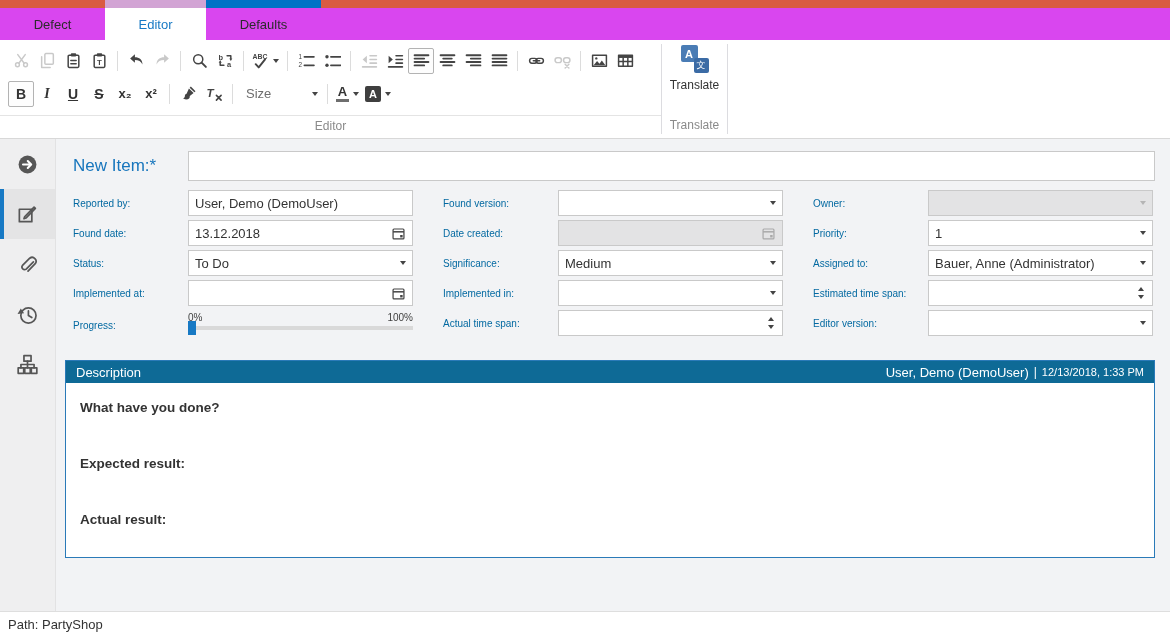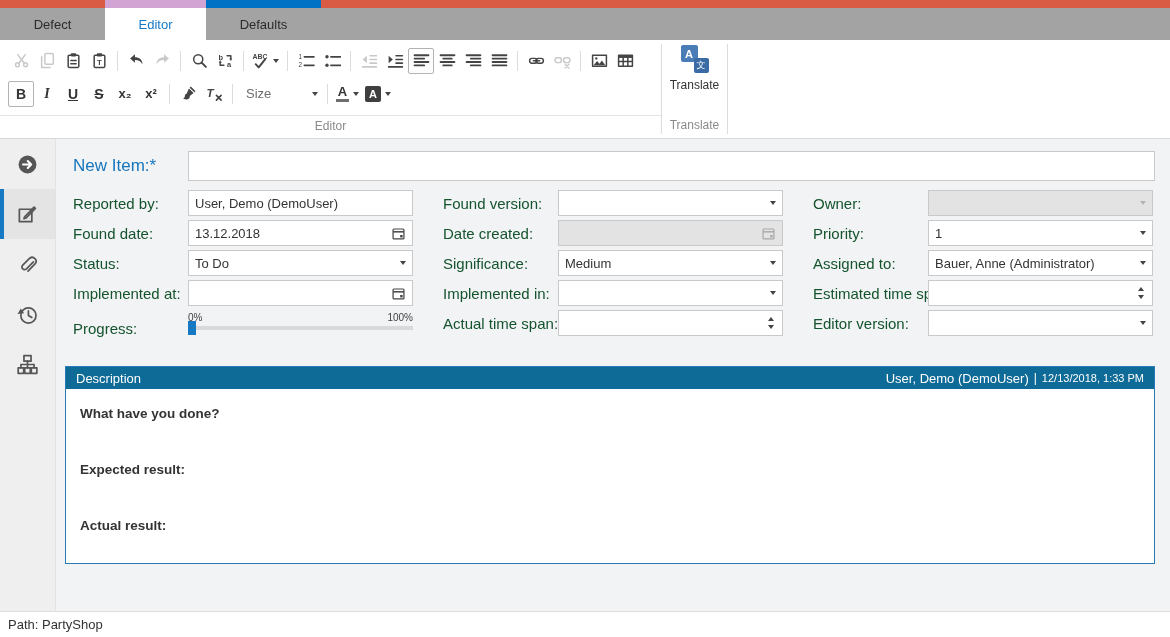--- a/index.html
+++ b/index.html
@@ -11,21 +11,21 @@
   }
 
   
   .stripe { height:8px; display:flex; }
   .stripe .seg-defect   { width:105px; background:#d95b43; }
   .stripe .seg-editor   { width:101px; background:#d2a4d4; }
   .stripe .seg-defaults { width:115px; background:#0072c6; }
   .stripe .seg-rest     { flex:1; background:#d95b43; }
 
   
-  .tabbar { height:32px; background:#a3a3a3; display:flex; }
+  .tabbar { height:32px; background:#d946ef; display:flex; }
   .tab { width:105px; display:flex; align-items:center; justify-content:center;
          font-size:13px; color:#2b2b2b; cursor:default; }
   .tab.t-editor { width:101px; }
   .tab.t-defaults { width:115px; }
   .tab.active { background:#ffffff; color:#1779c4; }
 
   
   .ribbon { height:99px; background:#fff; border-bottom:1px solid #d8d8d8; display:flex; }
   .grp-editor { width:661px; display:flex; flex-direction:column; }
   .grp-rows { padding:4px 6px 0 8px; }
@@ -82,21 +82,21 @@
 
   .content { flex:1; padding:12px 15px 0 17px; }
   .title-row { display:flex; align-items:center; height:30px; margin-bottom:9px; }
   .title-label { width:115px; color:#1876bd; font-size:17px; flex:none; }
   .title-input { flex:1; height:30px; border:1px solid #c9c9c9; background:#fff; font-size:13px;
                  padding:0 8px; outline:none; font-family:inherit; }
 
   .form { display:flex; gap:30px; }
   .fcol { width:340px; flex:none; }
   .frow { display:flex; align-items:center; height:26px; margin-bottom:4px; }
-  .flabel { width:115px; flex:none; font-size:15px; color:#14532d; white-space:nowrap; }
+  .flabel { width:115px; flex:none; font-size:10px; color:#0369a1; white-space:nowrap; }
   .ctl { flex:1; height:26px; border:1px solid #c9c9c9; background:#fff; display:flex;
          align-items:center; padding:0 6px; position:relative; }
   .ctl input { flex:1; border:none; outline:none; background:transparent; font-size:13px;
                color:#333; font-family:inherit; padding:0; min-width:0; }
   .ctl .ctl-val { flex:1; font-size:13px; color:#333; white-space:nowrap; overflow:hidden; }
   .ctl.disabled { background:#e3e3e4; }
   .cal { width:15px; height:15px; color:#444; flex:none; cursor:pointer; }
   .cal svg { width:15px; height:15px; stroke:currentColor; fill:none; stroke-width:1.3; }
   .cal .cfl { fill:currentColor; stroke:none; }
   .disabled .cal { color:#a9a9a9; }
@@ -105,21 +105,21 @@
   .spin .dn { width:0;height:0;border-left:3.5px solid transparent;border-right:3.5px solid transparent;border-top:4.5px solid #444; }
 
   .progress-row { height:34px; align-items:flex-start; padding-top:2px; }
   .progress-row .flabel { padding-top:8px; }
   .slider { flex:1; }
   .slider-labels { display:flex; justify-content:space-between; font-size:10px; color:#3f3f3f; height:13px; }
   .slider-track { height:4px; background:#d9d9d9; position:relative; margin-top:1px; }
   .slider-handle { position:absolute; left:0; top:-5px; width:8px; height:14px; background:#1779c4; cursor:pointer; }
 
   
-  .desc { margin:18px 0 0 -8px; border:1px solid #2a7ab8; background:#fff; }
+  .desc { margin:12px 0 0 -8px; border:1px solid #2a7ab8; background:#fff; }
   .desc-header { height:22px; background:#0e6a96; color:#fff; display:flex; align-items:center;
                  justify-content:space-between; padding:0 10px; }
   .desc-title { font-size:13px; }
   .desc-meta { display:flex; align-items:center; }
   .desc-author { font-size:13px; }
   .desc-sep { margin:0 5px; font-size:12px; }
   .desc-time { font-size:11px;text-align:right; }
   .desc-body { height:174px; padding:17px 14px; cursor:text; }
   .desc-body p { margin:0 0 41px 0; font-size:13.5px; font-weight:bold; color:#333; }
 

